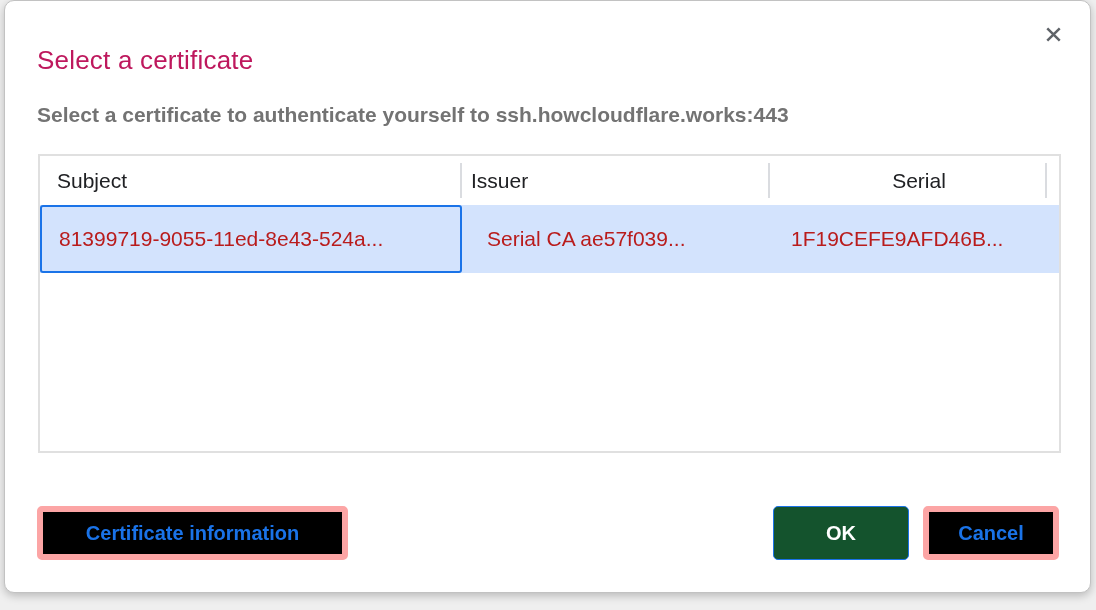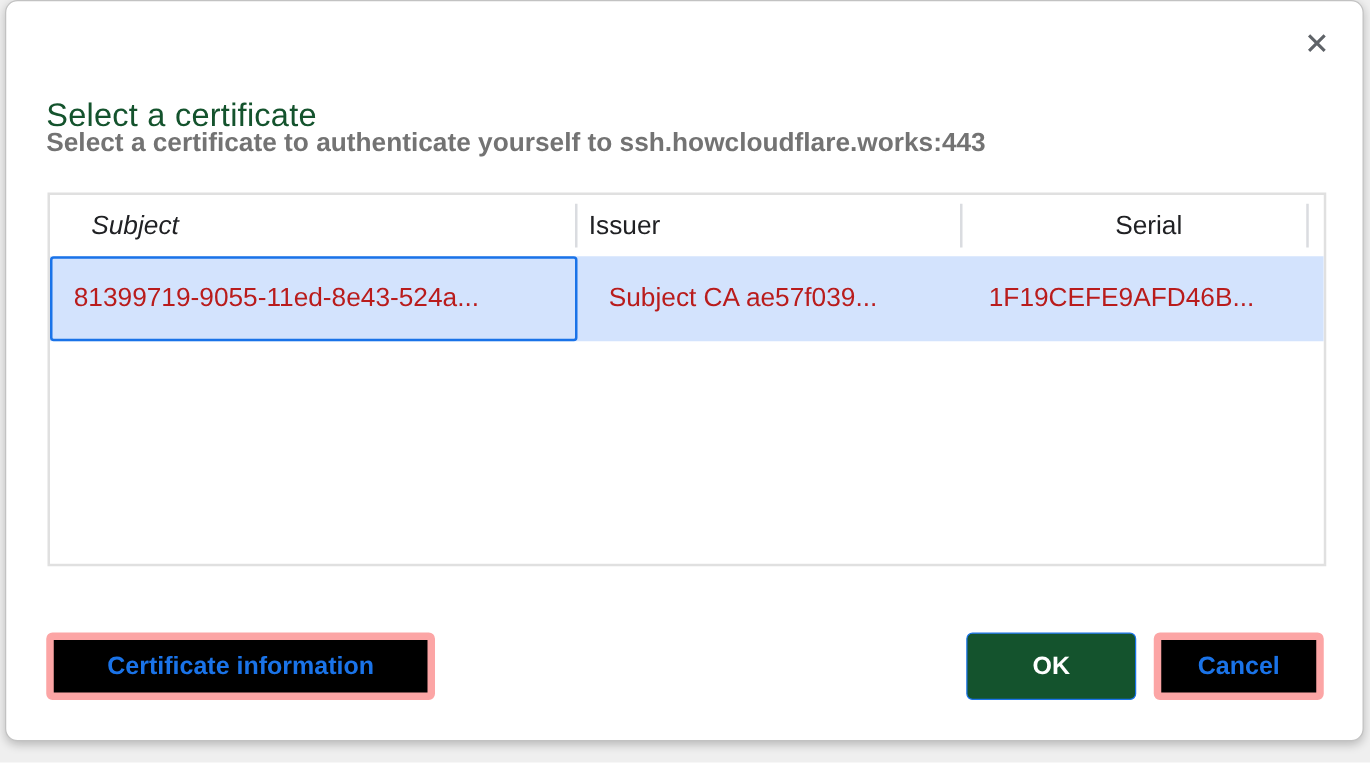--- a/index.html
+++ b/index.html
@@ -25,23 +25,22 @@
     right:16px; top:12px;
     width:42px; height:42px;
     display:flex; align-items:center; justify-content:center;
     background:transparent; border:none; cursor:pointer;
   }
   .dialog-title {
     position:absolute;
     left:32px; top:44px;
     font-size:26px;
     font-weight:400;
-    color:#14532d;
+    color:#be185d;
     letter-spacing:0.2px;
-    margin-top:32px;
   }
   .dialog-subtitle {
     position:absolute;
     left:32px; top:102px;
     font-size:21px;
     font-weight:700;
     color:#737373;
   }
   .cert-table {
     position:absolute;
@@ -61,21 +60,21 @@
     display:flex; align-items:center;
     font-size:21px;
     color:#202124;
   }
   .header-cell .hdiv {
     position:absolute;
     right:0; top:7px;
     width:2px; height:35px;
     background:#dadce0;
   }
-  .hc-subject { padding-left:33px;font-style:italic; }
+  .hc-subject { padding-left:17px; }
   .hc-issuer  { padding-left:9px; }
   .hc-serial  { padding-left:21px;justify-content:center; }
   .cert-row {
     height:68px;
     background:#d3e3fd;
     cursor:pointer;
   }
   .cell {
     display:flex; align-items:center;
     font-size:21px;
@@ -143,21 +142,21 @@
       </div>
       <div class="header-cell hc-serial">
         <span>Serial</span>
         <span class="hdiv"></span>
       </div>
       <div class="header-cell"></div>
     </div>
 
     <div class="table-grid-row cert-row">
       <div class="cell cell-subject">81399719-9055-11ed-8e43-524a...</div>
-      <div class="cell cell-issuer">Subject CA ae57f039...</div>
+      <div class="cell cell-issuer">Serial CA ae57f039...</div>
       <div class="cell cell-serial">1F19CEFE9AFD46B...</div>
       <div class="cell"></div>
     </div>
   </div>
 
   <button class="btn btn-secondary btn-certinfo">Certificate information</button>
   <button class="btn btn-primary btn-ok">OK</button>
   <button class="btn btn-secondary btn-cancel">Cancel</button>
 
 </div>

